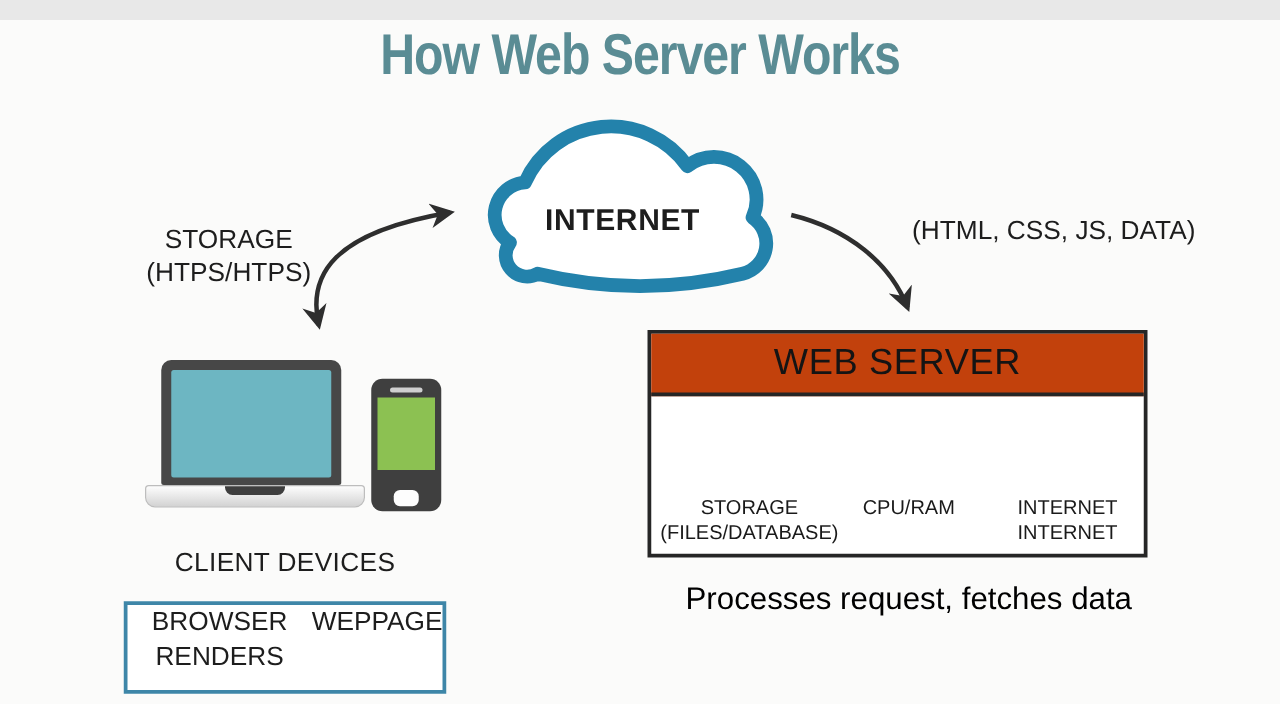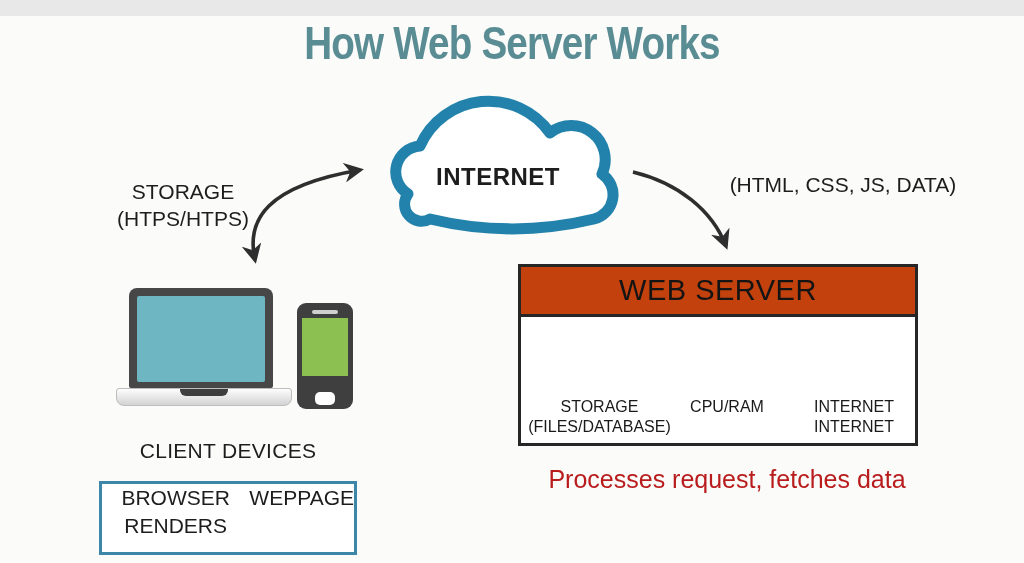--- a/index.html
+++ b/index.html
@@ -39,21 +39,21 @@
   #phone-speaker{left:50%;top:7px;width:26px;height:4px;margin-left:-13px;background:#cfcfcf;border-radius:2px;}
   #phone-screen{left:5px;top:15px;width:46px;height:58px;background:#8cc152;}
   #phone-home{left:50%;bottom:4px;width:20px;height:13px;margin-left:-10px;background:#fdfdfd;border-radius:5px;}
   
   #server-box{left:518px;top:248px;width:394px;height:176px;border:3px solid #262626;background:#fff;}
   #server-header{height:47px;background:#c2410c;border-bottom:3px solid #262626;display:flex;align-items:center;justify-content:center;font-size:29px;font-weight:400;letter-spacing:.5px;color:#141414;}
   .comp-label{position:absolute;text-align:center;font-size:16px;font-weight:500;line-height:20px;color:#1a1a1a;}
   #storage-label{left:522px;top:381px;width:155px;}
   #cpu-label{left:667px;top:381px;width:120px;}
   #network-label{left:794px;top:381px;width:120px;}
-  #server-caption{left:525px;top:449px;width:404px;text-align:center;font-size:25px;color:#b91c1c;}
+  #server-caption{left:525px;top:449px;width:404px;text-align:center;font-size:25px;color:#000000;}
   #diagram-svg{left:0;top:0;pointer-events:none;}
 </style>
 </head>
 <body>
 
 <div id="canvas">
 
   <div id="title" class="abs">How Web Server Works</div>
 
   <svg id="diagram-svg" class="abs" width="1024" height="563" viewBox="0 0 1024 563">

